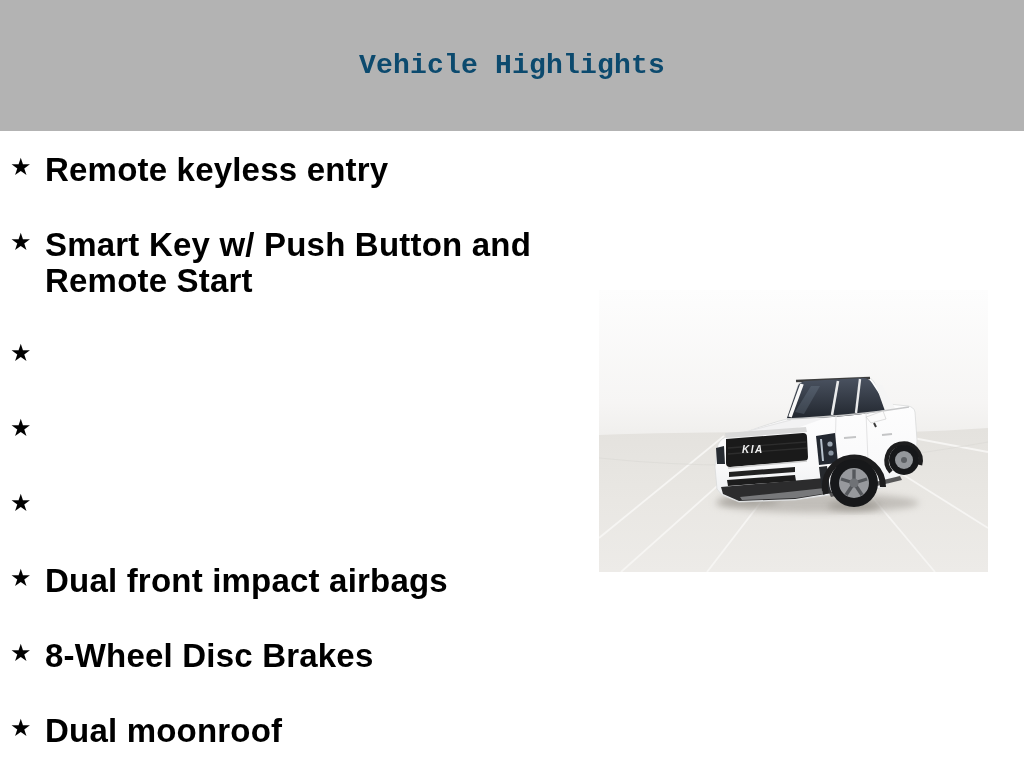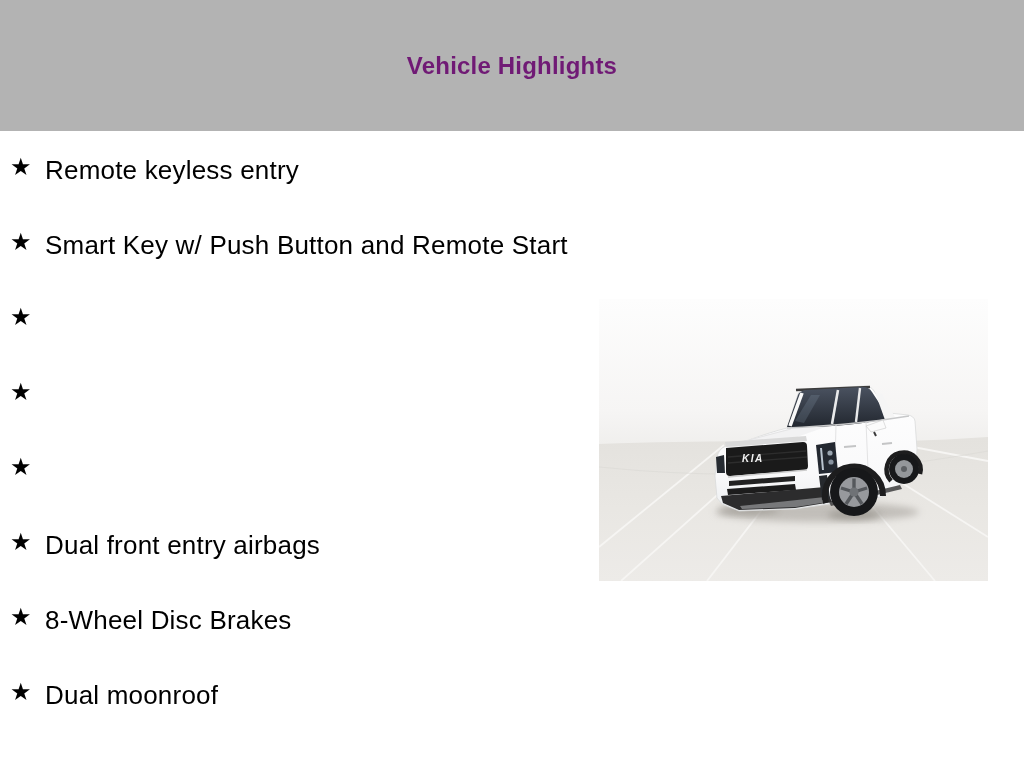--- a/index.html
+++ b/index.html
@@ -9,42 +9,42 @@
     font-family:"Liberation Sans",sans-serif;
     position:relative;overflow:hidden;
     color:#000;
   }
   .header{
     position:absolute;left:0;top:0;width:1024px;height:131px;
     background:#b3b3b3;
     display:flex;align-items:center;justify-content:center;
   }
   .header .title{
-    font-size:24px;font-weight:700;color:#701a75;letter-spacing:0.2px;
+    font-size:28px;font-weight:700;color:#0c4a6e;letter-spacing:0.2px;font-family:Liberation Mono, monospace;
   }
   ul.features{
     list-style:none;margin:0;padding:0;
     position:absolute;left:10px;top:152px;width:600px;
   }
   li.feature{
     display:flex;align-items:flex-start;
     margin:0 0 39px 0;
   }
   .star{
     flex:0 0 35px;width:35px;
     font-family:"DejaVu Sans","Liberation Sans",sans-serif;
     font-size:24px;line-height:36px;color:#000;
     position:relative;top:-3px;
   }
   .feature-text{
-    font-size:26px;line-height:36px;font-weight:400;
+    font-size:33px;line-height:36px;font-weight:700;
     max-width:600px;letter-spacing:0.2px;
   }
   .photo{
-    position:absolute;left:599px;top:299px;width:389px;height:282px;
+    position:absolute;left:599px;top:290px;width:389px;height:282px;
   }
   .photo svg{display:block;width:100%;height:100%;}
 </style>
 </head>
 <body>
 
 <div class="header">
   <span class="title">Vehicle Highlights</span>
 </div>
 
@@ -67,21 +67,21 @@
     <li class="feature">
       <span class="star">★</span>
     </li>
 
     <li class="feature">
       <span class="star">★</span>
     </li>
 
     <li class="feature">
       <span class="star">★</span>
-      <span class="feature-text">Dual front entry airbags</span>
+      <span class="feature-text">Dual front impact airbags</span>
     </li>
 
     <li class="feature">
       <span class="star">★</span>
       <span class="feature-text">8-Wheel Disc Brakes</span>
     </li>
 
     <li class="feature">
       <span class="star">★</span>
       <span class="feature-text">Dual moonroof</span>

